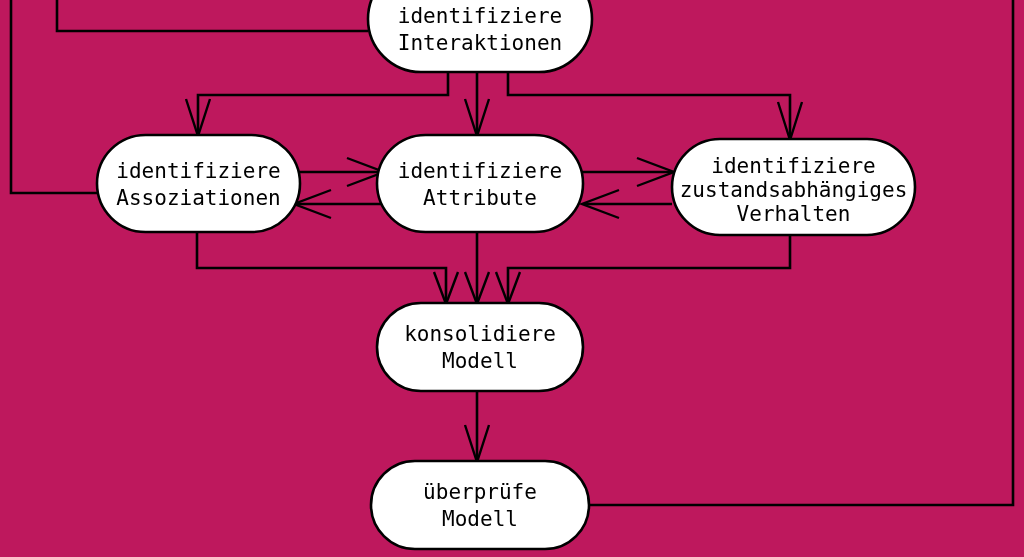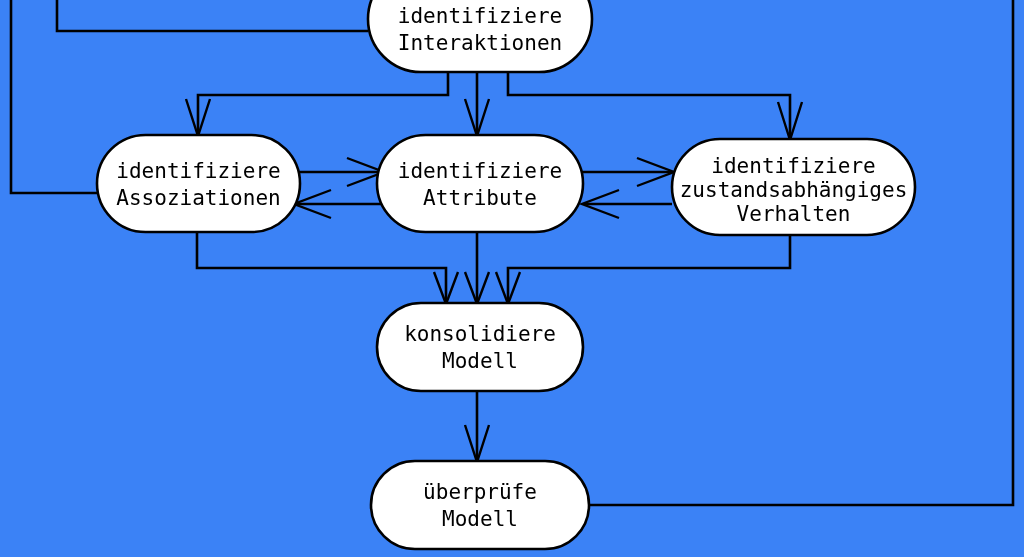--- a/index.html
+++ b/index.html
@@ -10,21 +10,21 @@
   body {
     width: 1024px;
     height: 557px;
     overflow: hidden;
     font-family: "DejaVu Sans Mono", monospace;
   }
   #diagram-root {
     position: relative;
     width: 1024px;
     height: 557px;
-    background: #3b82f6;
+    background: #be185d;
   }
   svg.flow {
     display: block;
     width: 1024px;
     height: 557px;
   }
   .node-shape {
     fill: #ffffff;
     stroke: #000000;
     stroke-width: 2.6;

